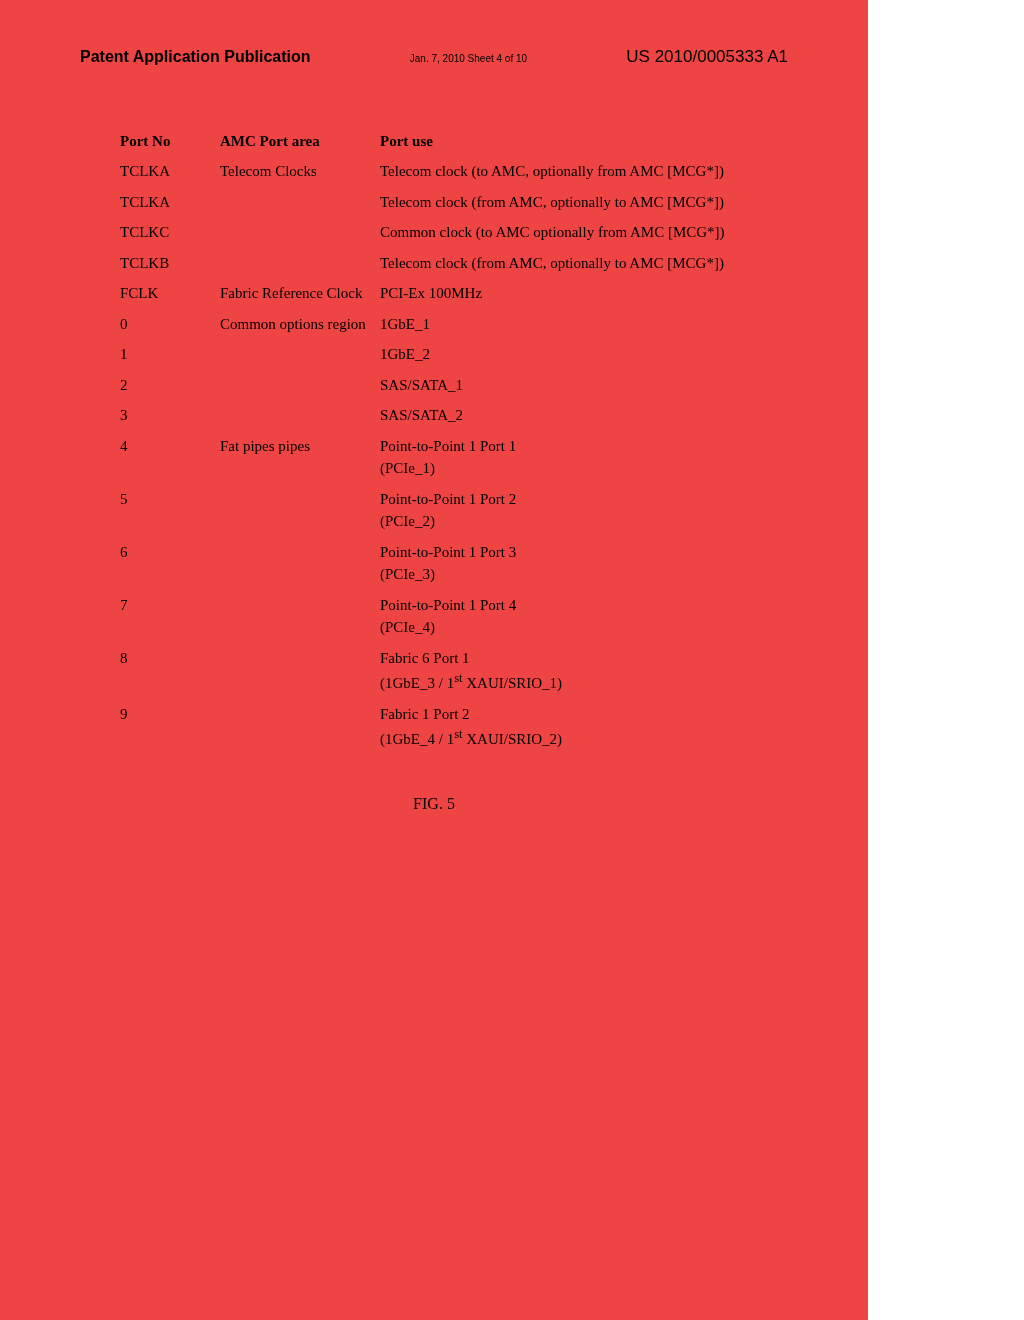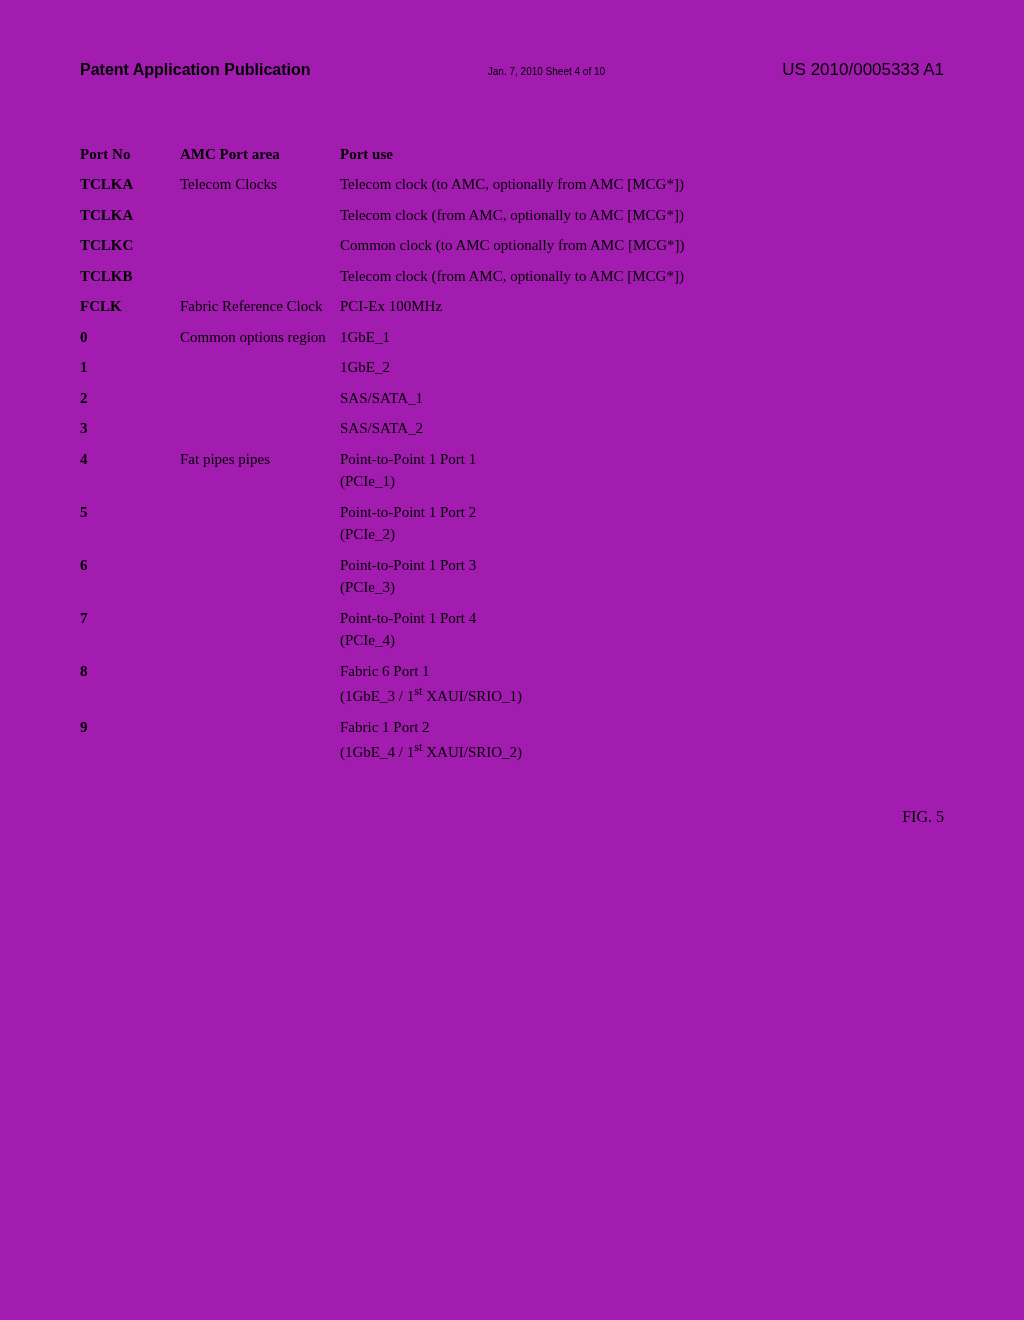--- a/index.html
+++ b/index.html
@@ -10,24 +10,24 @@
 
     body {
       background: #ffffff;
       font-family: 'Times New Roman', Times, serif;
       width: 1024px;
       min-height: 1320px;
       position: relative;
     }
 
     .page {
-      width: 1024px;
+      width: 868px;
       min-height: 1320px;
-      background: #a21caf;
-      padding: 60px 80px;
+      background: #ef4444;
+      padding: 47px 80px;
     }
 
     .header {
       display: flex;
       justify-content: space-between;
       align-items: baseline;
       margin-bottom: 60px;
       border-bottom: none;
     }
 
@@ -48,20 +48,21 @@
     }
 
     .content {
       margin-top: 20px;
     }
 
     table {
       width: 100%;
       border-collapse: collapse;
       font-size: 15px;
+      margin-left: 40px;
     }
 
     table thead tr th {
       font-weight: bold;
       text-align: left;
       padding: 6px 10px 6px 0;
       vertical-align: top;
     }
 
     table tbody tr td {
@@ -77,27 +78,27 @@
 
     .col-amc-area {
       width: 160px;
     }
 
     .col-port-use {
       width: auto;
     }
 
     .bold-cell {
-      font-weight: bold;
+      font-weight: normal;
     }
 
     .fig-label {
       margin-top: 40px;
       font-size: 16px;
-      text-align: right;
+      text-align: center;
       padding-left: 0;
     }
   </style>
 </head>
 <body>
 
 <div class="page">
   <div class="header">
     <div class="header-left">Patent Application Publication</div>
     <div class="header-center">Jan. 7, 2010    Sheet 4 of 10</div>

